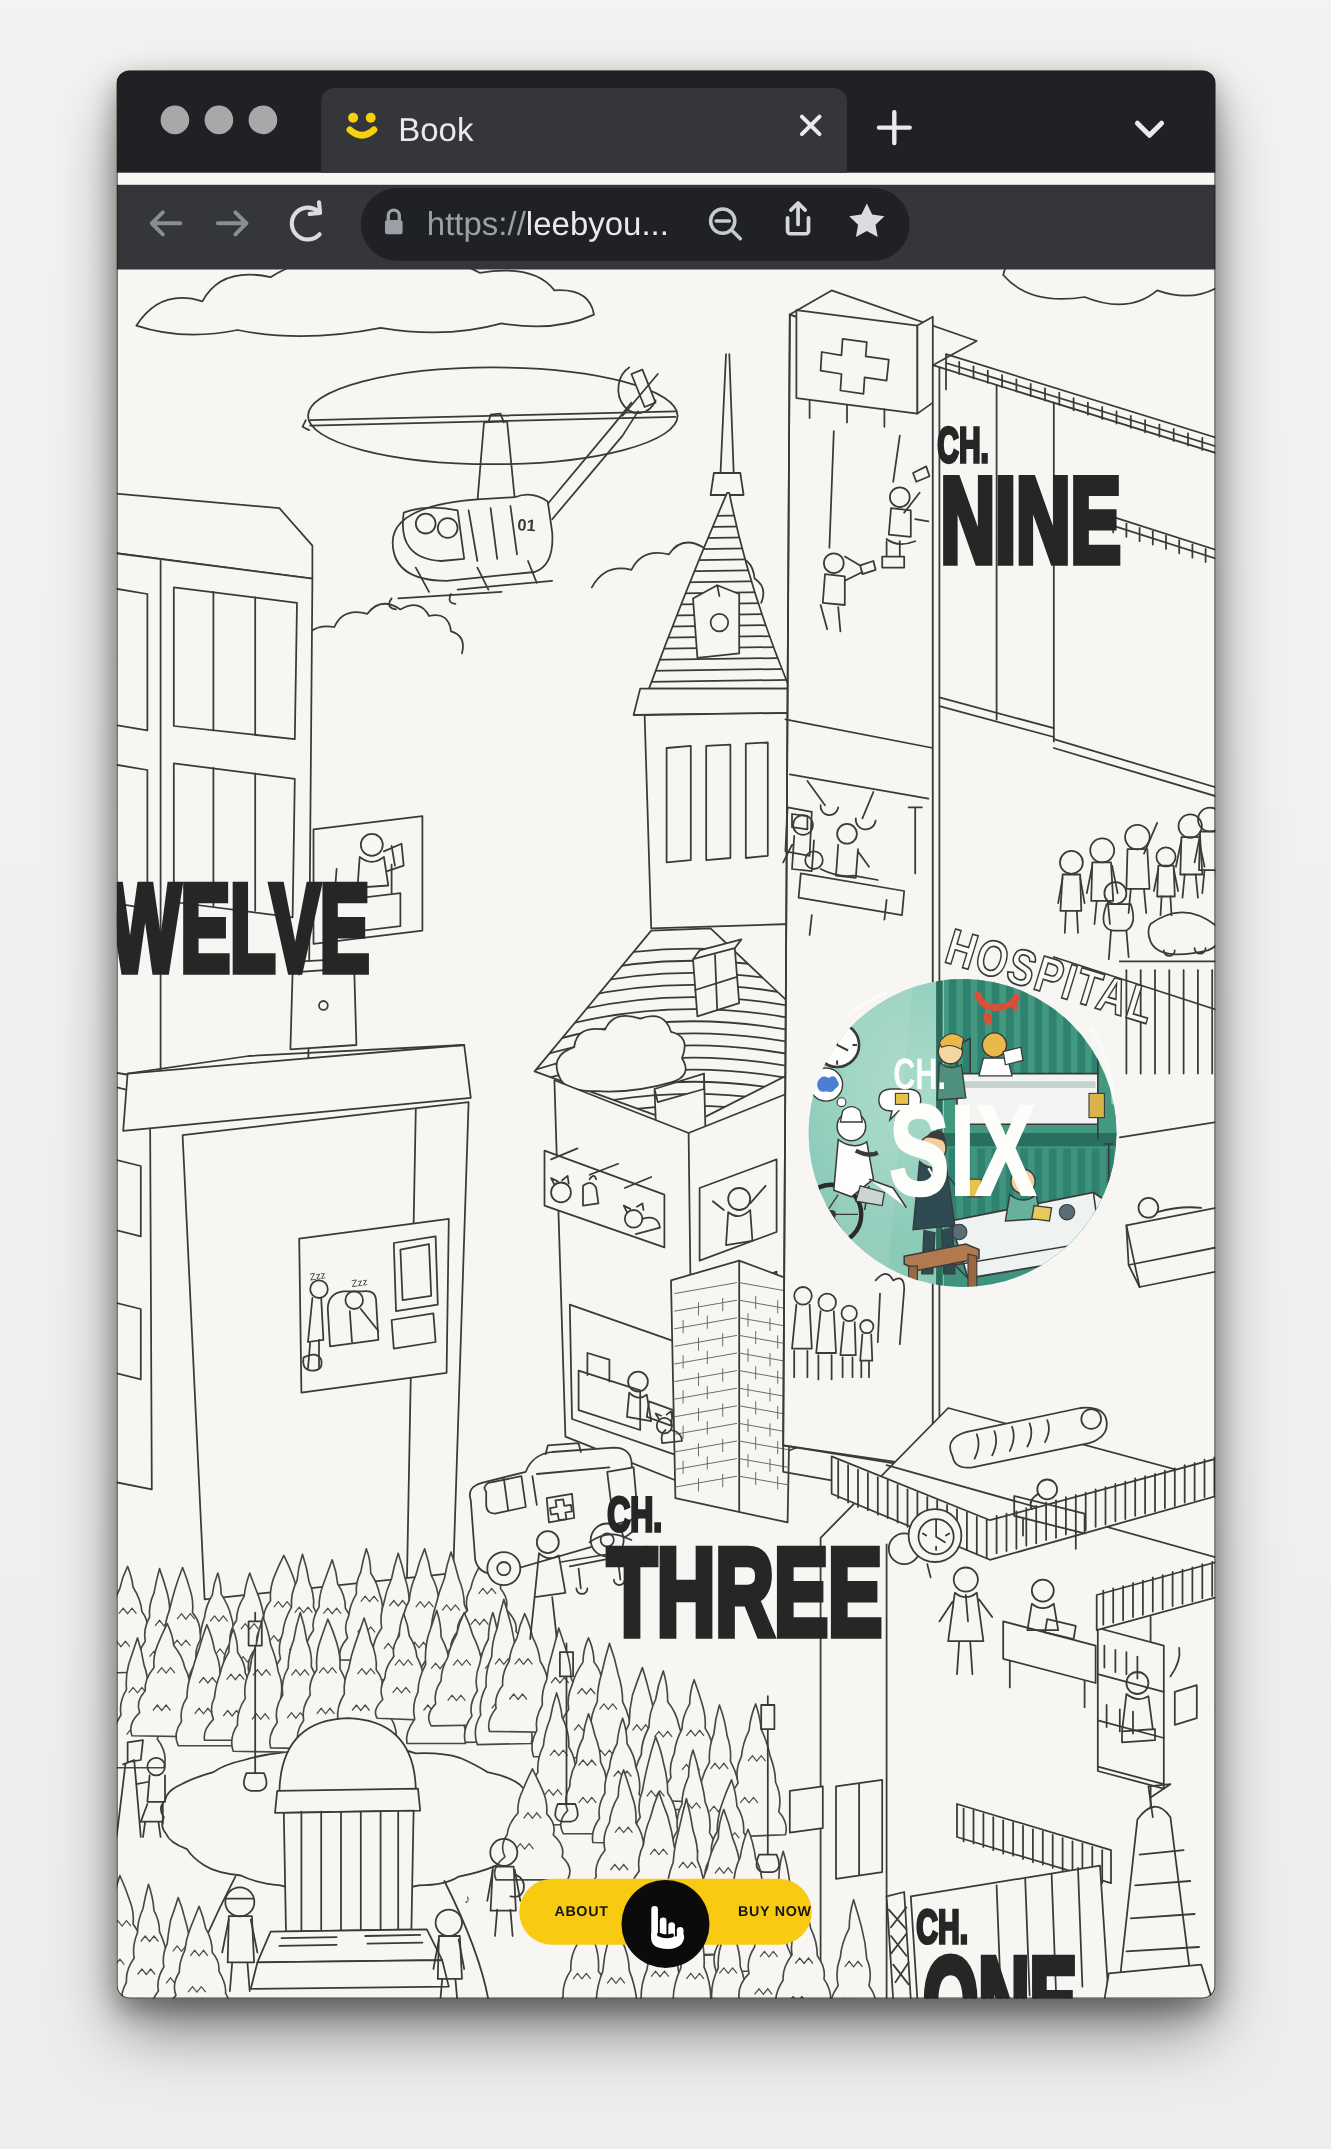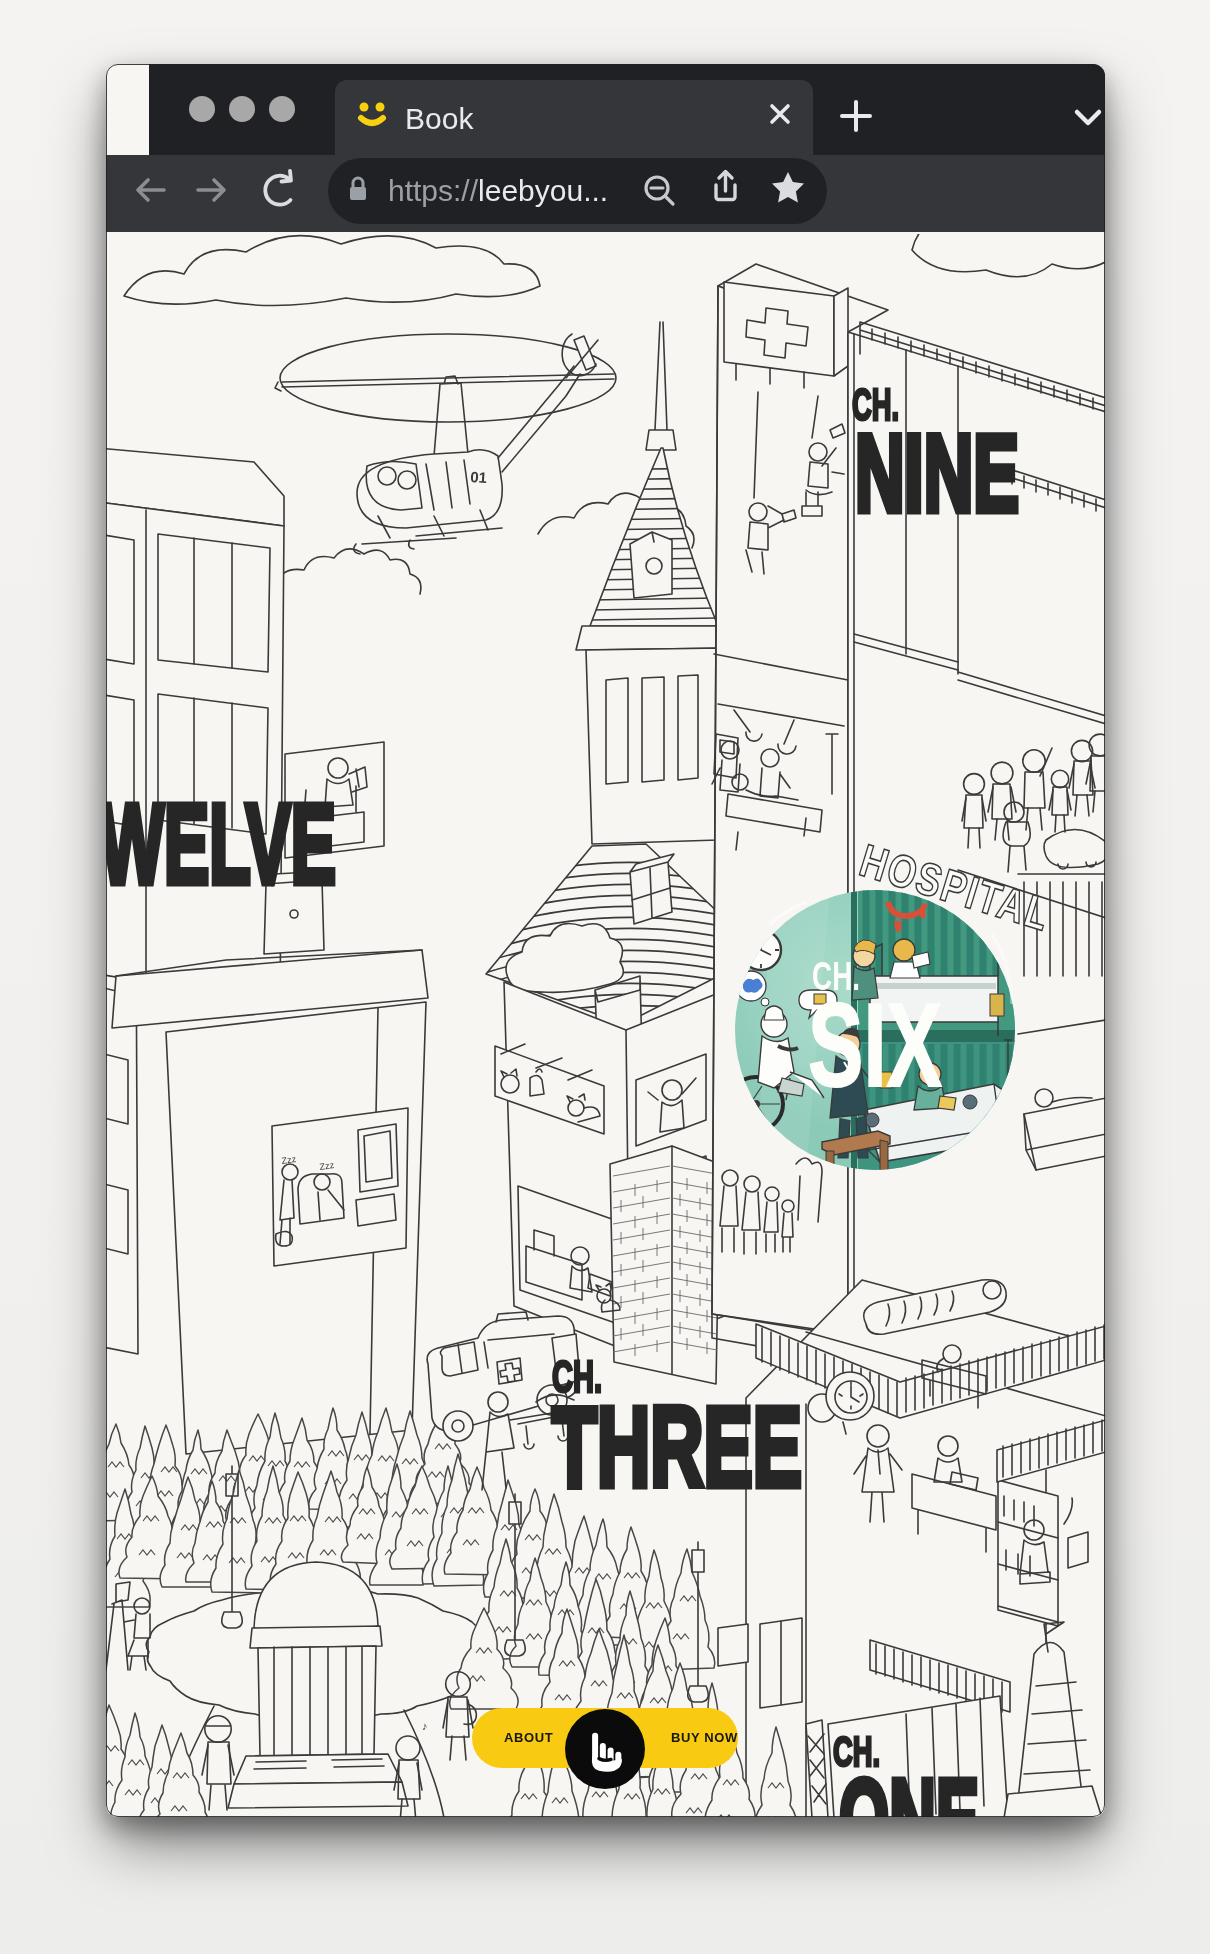--- a/index.html
+++ b/index.html
@@ -4,22 +4,22 @@
 <style>
   html,body{margin:0;padding:0;}
   body{width:1210px;height:1954px;position:relative;overflow:hidden;
        background:linear-gradient(180deg,#f4f3f2 0%,#f1f0ef 60%,#ededec 100%);
        font-family:"Liberation Sans", sans-serif;}
   #win{position:absolute;left:106px;top:64px;width:999px;height:1753px;
        border-radius:12px;background:#f7f6f3;overflow:hidden;
        box-shadow:0 30px 60px -5px rgba(0,0,0,0.5), 0 10px 24px rgba(0,0,0,0.32);}
   #ring{position:absolute;left:106px;top:64px;width:997px;height:1751px;border-radius:12px;
        border:1px solid rgba(30,30,32,0.85);pointer-events:none;z-index:50;}
-  #tabstrip{position:absolute;left:0;top:0;width:100%;height:93px;background:#202124;margin-left:43px;}
-  #toolbar{position:absolute;left:0;top:91px;width:100%;height:77px;background:#35363a;}
+  #tabstrip{position:absolute;left:0;top:0;width:100%;height:93px;background:#202124;}
+  #toolbar{position:absolute;left:0;top:104px;width:100%;height:77px;background:#35363a;}
   .dot{position:absolute;top:32px;width:26px;height:26px;border-radius:50%;background:#a8a8a8;}
   #tab{position:absolute;left:186px;top:16px;width:478px;height:77px;background:#35363a;
        border-radius:12px 12px 0 0;}
   #tab .title{position:absolute;left:70px;top:23px;color:#e8eaed;font-size:30px;line-height:32px;}
   #pill{position:absolute;left:222px;top:3px;width:499px;height:66px;border-radius:34px;background:#202124;}
   svg text{font-family:"Liberation Sans", sans-serif;}
   .ln{fill:none;stroke:#3a3a3a;stroke-width:1.6;stroke-linecap:round;stroke-linejoin:round;}
   .fw{fill:#f7f6f3;stroke:#3a3a3a;stroke-width:1.6;stroke-linecap:round;stroke-linejoin:round;}
   #nav{position:absolute;left:366px;top:1644px;width:266px;height:60px;border-radius:30px;background:#f8ca11;}
   #nav .t{position:absolute;top:0;height:73px;line-height:60px;font-size:13px;font-weight:700;color:#17170f;letter-spacing:0.6px;}

